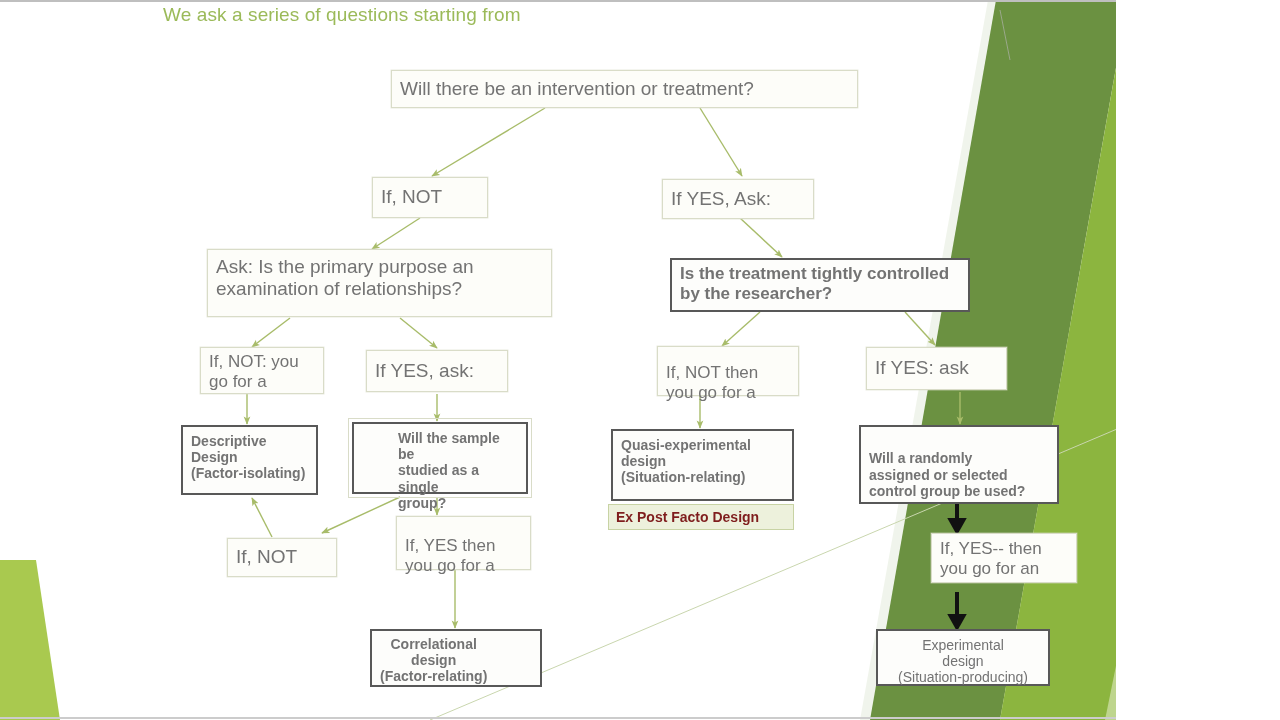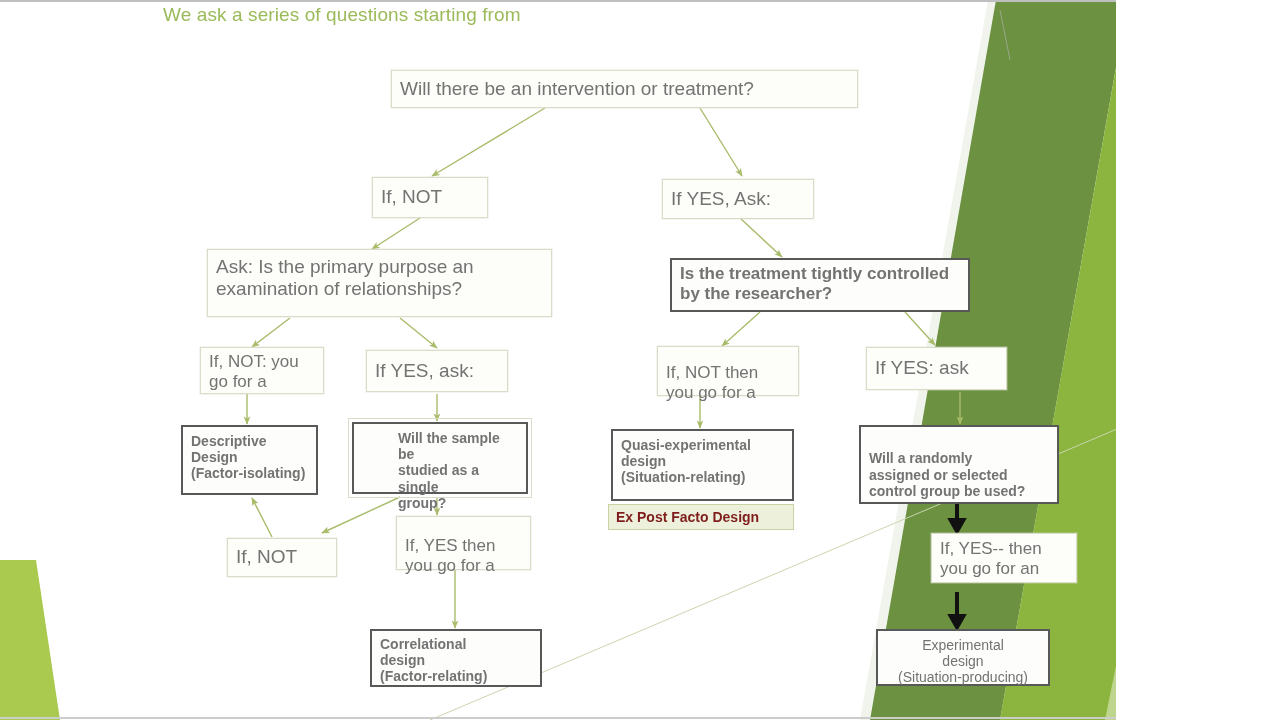--- a/index.html
+++ b/index.html
@@ -222,21 +222,21 @@
 
   <div class="node n-light txt-lg" style="left:227px; top:538px; width:110px; height:39px;">
     <span>If, NOT</span>
   </div>
 
   <div class="node n-light txt-md" style="left:388px; top:516px; width:135px; height:54px; align-items:flex-start; padding-top:19px;">
     <span>If, YES then
 you go for a</span>
   </div>
 
-  <div class="node n-dark txt-sm" style="left:370px; top:629px; width:172px; height:58px; align-items:flex-start; padding-top:5px; font-weight:600;">
+  <div class="node n-dark txt-sm" style="left:370px; top:629px; width:172px; height:58px; align-items:flex-start; padding-top:5px; font-weight:600;text-align:center;">
     <span>Correlational
 design
 (Factor-relating)</span>
   </div>
 
   <div class="node n-light txt-md" style="left:923px; top:533px; width:146px; height:50px; align-items:center; padding-top:4px;">
     <span>If, YES-- then
 you go for an</span>
   </div>
 

